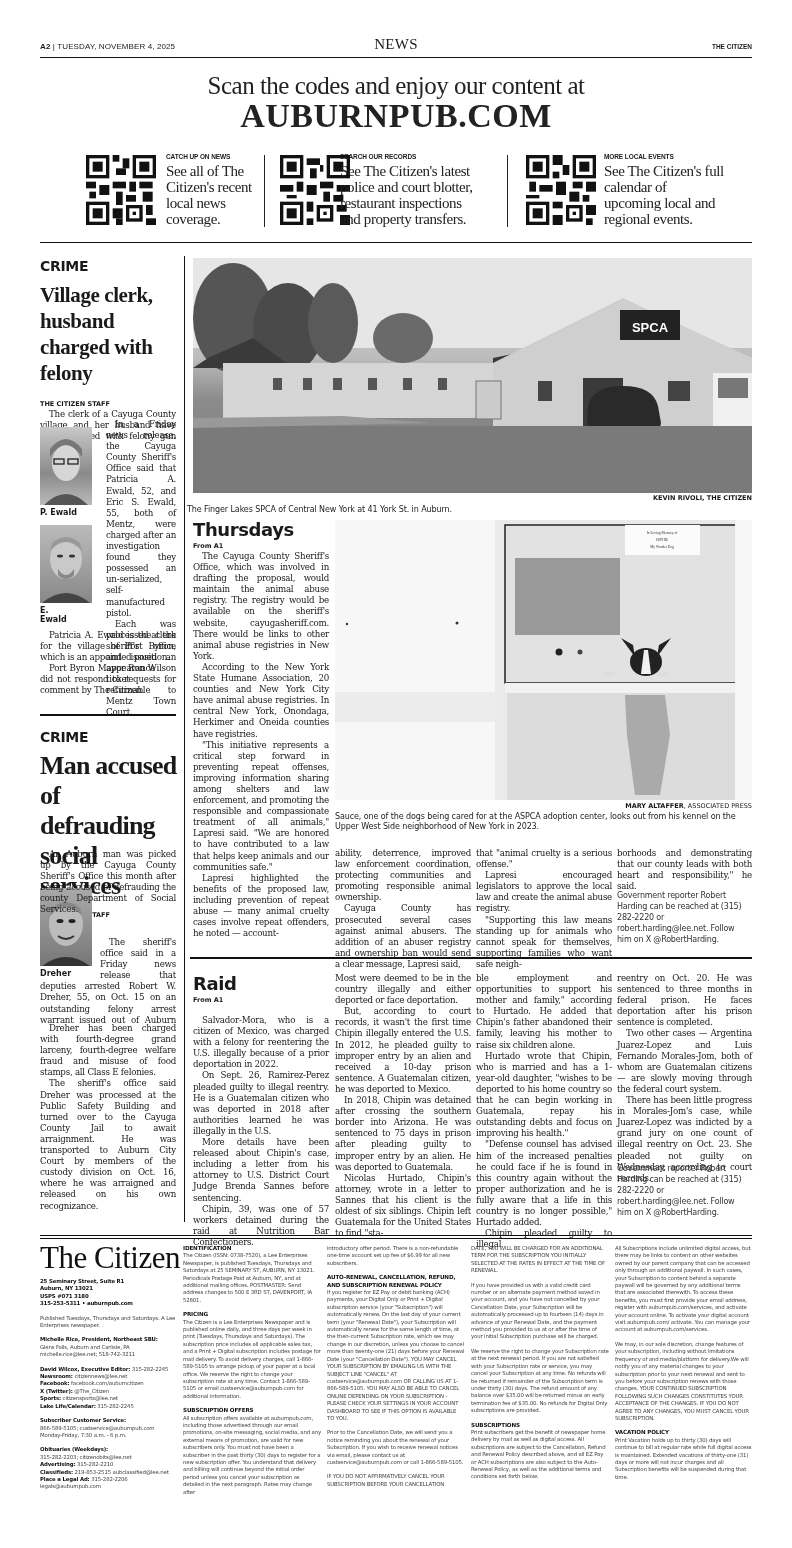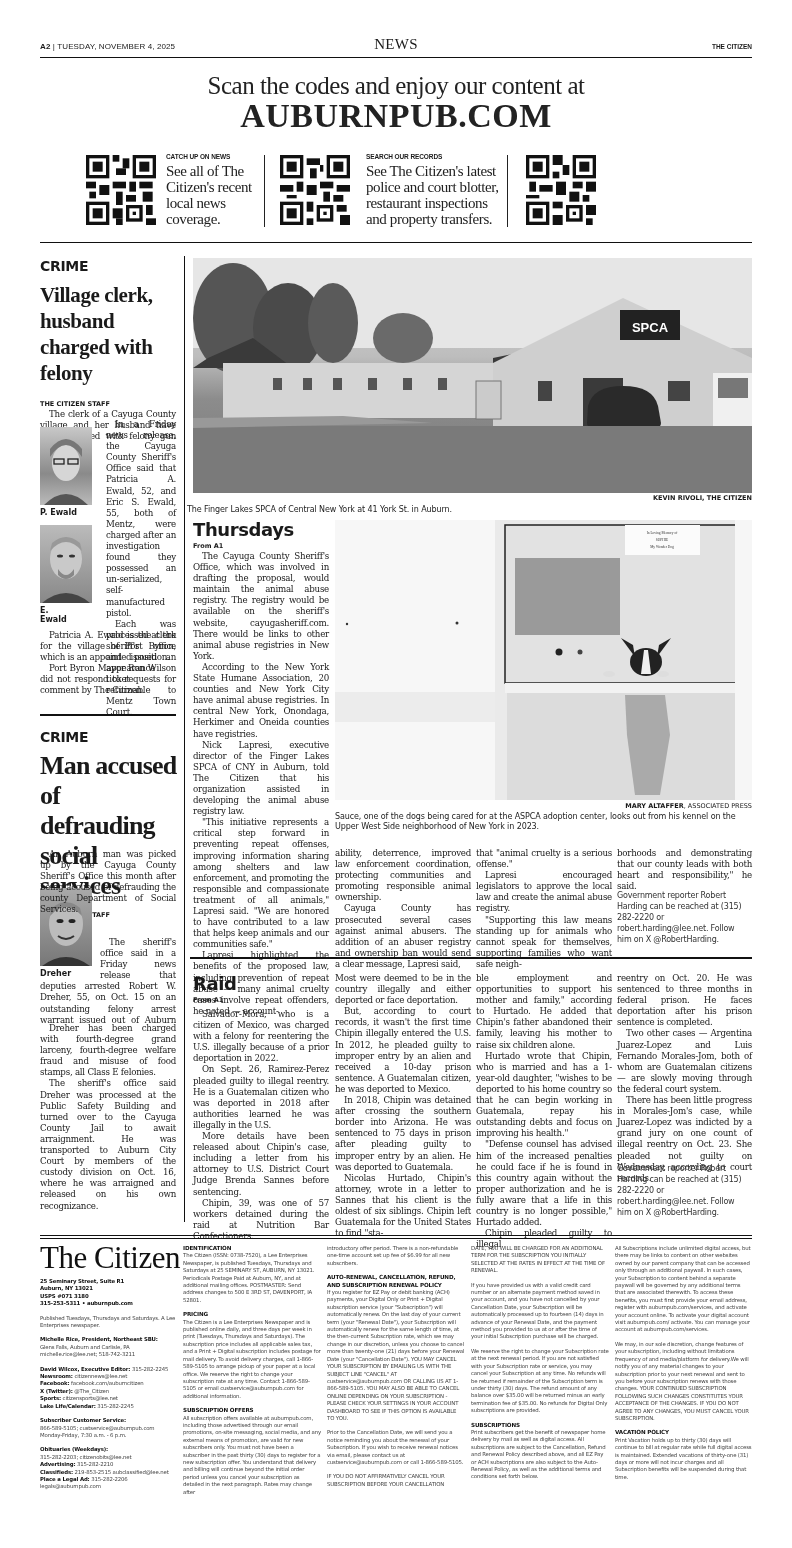--- a/index.html
+++ b/index.html
@@ -122,21 +122,21 @@
         <rect x="16" y="12" width="3" height="2"></rect>
     <rect x="8" y="14" width="2" height="3"></rect>
         <rect x="11" y="15" width="5" height="5"></rect>
         <rect x="12" y="16" width="3" height="3" fill="#fff"></rect>
         <rect x="13" y="17" width="1" height="1"></rect>
     <rect x="17" y="15" width="3" height="2"></rect>
         <rect x="8" y="19" width="2" height="2"></rect>
         <rect x="18" y="18" width="3" height="3"></rect>
   </g>
     </svg>
-  <div class="qrtxt" style="left:86px;width:142px">
+  <div class="qrtxt" style="left:60px;width:142px">
     <div class="k">SEARCH OUR RECORDS</div>
     <div class="t">See The Citizen's latest police and court blotter, restaurant inspections and property transfers.</div>
   </div>
 </div>
 <div class="vsep" style="left:507px"></div>
 <div class="abs qrblk" style="left:526px;width:200px">
   <svg class="qr" viewBox="0 0 21 21">
       <g fill="#111">
     <rect x="0" y="0" width="7" height="7"></rect>
         <rect x="1" y="1" width="5" height="5" fill="#fff"></rect>
@@ -160,20 +160,24 @@
         <rect x="17" y="12" width="2" height="2"></rect>
     <rect x="8" y="14" width="3" height="2"></rect>
         <rect x="12" y="15" width="5" height="5"></rect>
         <rect x="13" y="16" width="3" height="3" fill="#fff"></rect>
         <rect x="14" y="17" width="1" height="1"></rect>
     <rect x="18" y="15" width="3" height="3"></rect>
         <rect x="8" y="18" width="3" height="3"></rect>
         <rect x="18" y="19" width="2" height="2"></rect>
   </g>
     </svg>
+  <div class="qrtxt" style="left:78px;width:122px">
+    <div class="k">MORE LOCAL EVENTS</div>
+    <div class="t">See The Citizen's full calendar of upcoming local and regional events.</div>
+  </div>
 </div>
 
 <div id="hrtop" class="abs"></div>
 <div id="vline" class="abs"></div>
 
 <div class="abs" style="left:40px;top:258px;width:136px">
   <div class="kicker">CRIME</div>
   <div class="head" style="margin-top:8px">Village clerk, husband charged with felony</div>
   <div class="by" style="margin-top:14px">THE CITIZEN STAFF</div>
   <div class="body" style="margin-top:1px">
@@ -309,21 +313,20 @@
 </div>
 <div class="abs credit" style="left:335px;top:802px;width:417px"><span>MARY ALTAFFER</span><span style="font-weight:normal">, ASSOCIATED PRESS</span></div>
 <div class="abs caption" style="left:335px;top:812px;width:417px">Sauce, one of the dogs being cared for at the ASPCA adoption center, looks out from his kennel on the Upper West Side neighborhood of New York in 2023.</div>
 
 <div class="abs" style="left:193px;top:519px;width:136px">
   <div class="sect">Thursdays</div>
   <div class="from" style="margin-top:2px">From A1</div>
   <div class="body" style="margin-top:1px">
     <p>The Cayuga County Sheriff's Office, which was involved in drafting the proposal, would maintain the animal abuse registry. The registry would be available on the sheriff's website, cayugasheriff.com. There would be links to other animal abuse registries in New York.</p>
     <p>According to the New York State Humane Association, 20 counties and New York City have animal abuse registries. In central New York, Onondaga, Herkimer and Oneida counties have registries.</p>
-    <p>Nick Lapresi, executive director of the Finger Lakes SPCA of CNY in Auburn, told The Citizen that his organization assisted in developing the animal abuse registry law.</p>
     <p>"This initiative represents a critical step forward in preventing repeat offenses, improving information sharing among shelters and law enforcement, and promoting the responsible and compassionate treatment of all animals," Lapresi said. "We are honored to have contributed to a law that helps keep animals and our communities safe."</p>
     <p>Lapresi highlighted the benefits of the proposed law, including prevention of repeat abuse — many animal cruelty cases involve repeat offenders, he noted — account-</p>
   </div>
 </div>
 <div class="abs body" style="left:335px;top:848px;width:136px">
   <p class="ni">ability, deterrence, improved law enforcement coordination, protecting communities and promoting responsible animal ownership.</p>
   <p>Cayuga County has prosecuted several cases against animal abusers. The addition of an abuser registry and ownership ban would send a clear message, Lapresi said,</p>
 </div>
 <div class="abs body" style="left:476px;top:848px;width:136px">
   <p class="ni">that "animal cruelty is a serious offense."</p>
@@ -333,21 +336,21 @@
 <div class="abs body" style="left:617px;top:848px;width:135px">
   <p class="ni">borhoods and demonstrating that our county leads with both heart and responsibility," he said.</p>
 </div>
 <div class="abs contact" style="left:617px;top:890px;width:130px">Government reporter Robert Harding can be reached at (315) 282-2220 or robert.harding@lee.net. Follow him on X @RobertHarding.</div>
 
 <div class="abs" style="left:190px;top:957px;width:562px;height:2px;background:#111"></div>
 
 <div class="abs" style="left:193px;top:973px;width:136px">
   <div class="sect">Raid</div>
   <div class="from" style="margin-top:2px">From A1</div>
-  <div class="body" style="margin-top:5px">
+  <div class="body" style="margin-top:11px">
     <p>Salvador-Mora, who is a citizen of Mexico, was charged with a felony for reentering the U.S. illegally because of a prior deportation in 2022.</p>
     <p>On Sept. 26, Ramirez-Perez pleaded guilty to illegal reentry. He is a Guatemalan citizen who was deported in 2018 after authorities learned he was illegally in the U.S.</p>
     <p>More details have been released about Chipin's case, including a letter from his attorney to U.S. District Court Judge Brenda Sannes before sentencing.</p>
     <p>Chipin, 39, was one of 57 workers detained during the raid at Nutrition Bar Confectioners.</p>
   </div>
 </div>
 <div class="abs body" style="left:335px;top:973px;width:136px">
   <p class="ni">Most were deemed to be in the country illegally and either deported or face deportation.</p>
   <p>But, according to court records, it wasn't the first time Chipin illegally entered the U.S. In 2012, he pleaded guilty to improper entry by an alien and received a 10-day prison sentence. A Guatemalan citizen, he was deported to Mexico.</p>
   <p>In 2018, Chipin was detained after crossing the southern border into Arizona. He was sentenced to 75 days in prison after pleading guilty to improper entry by an alien. He was deported to Guatemala.</p>

